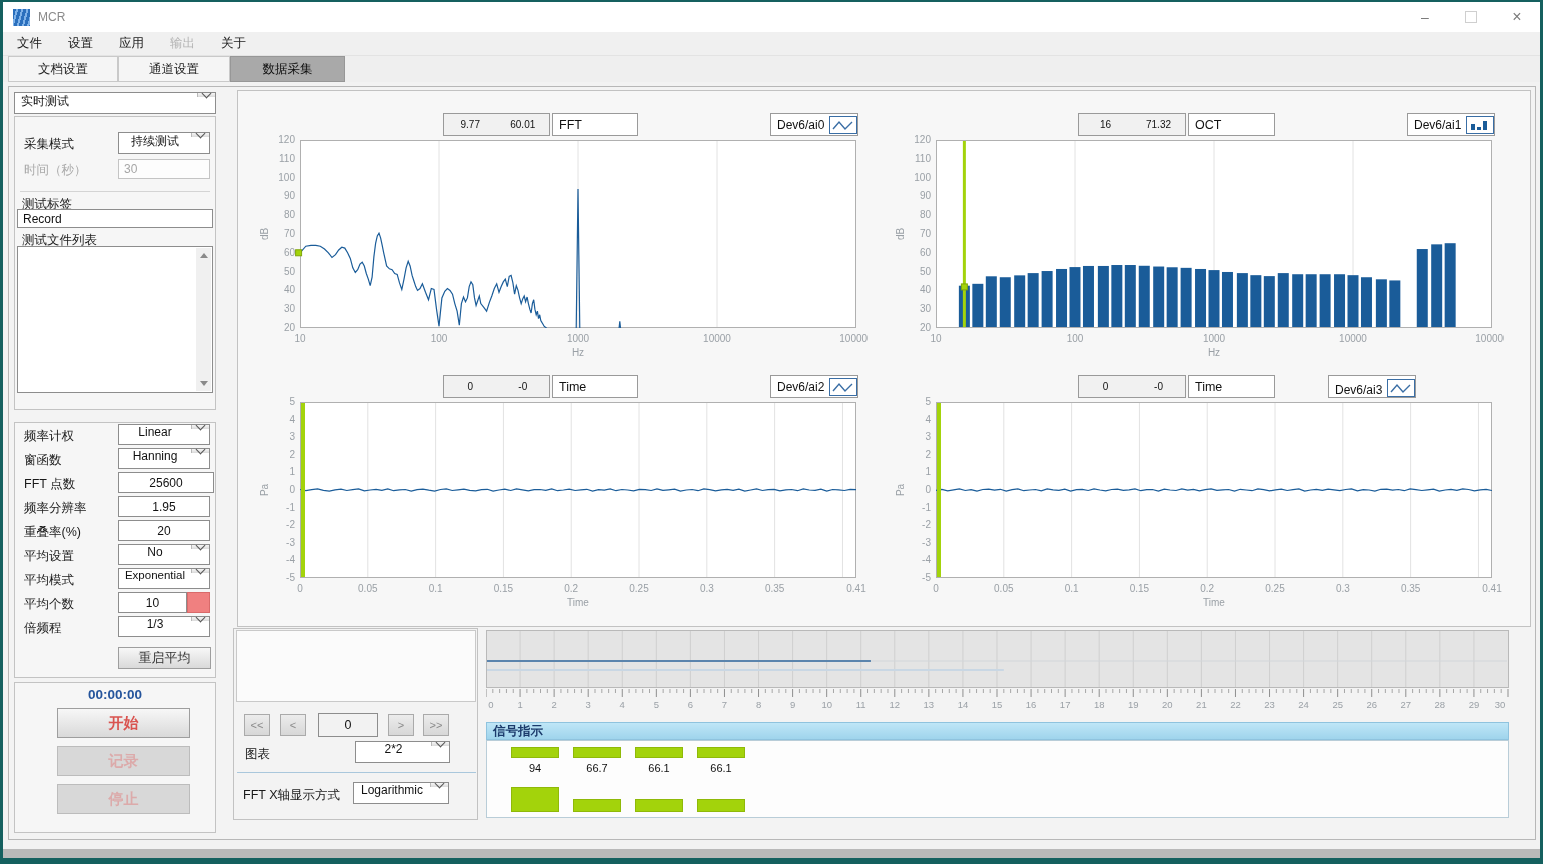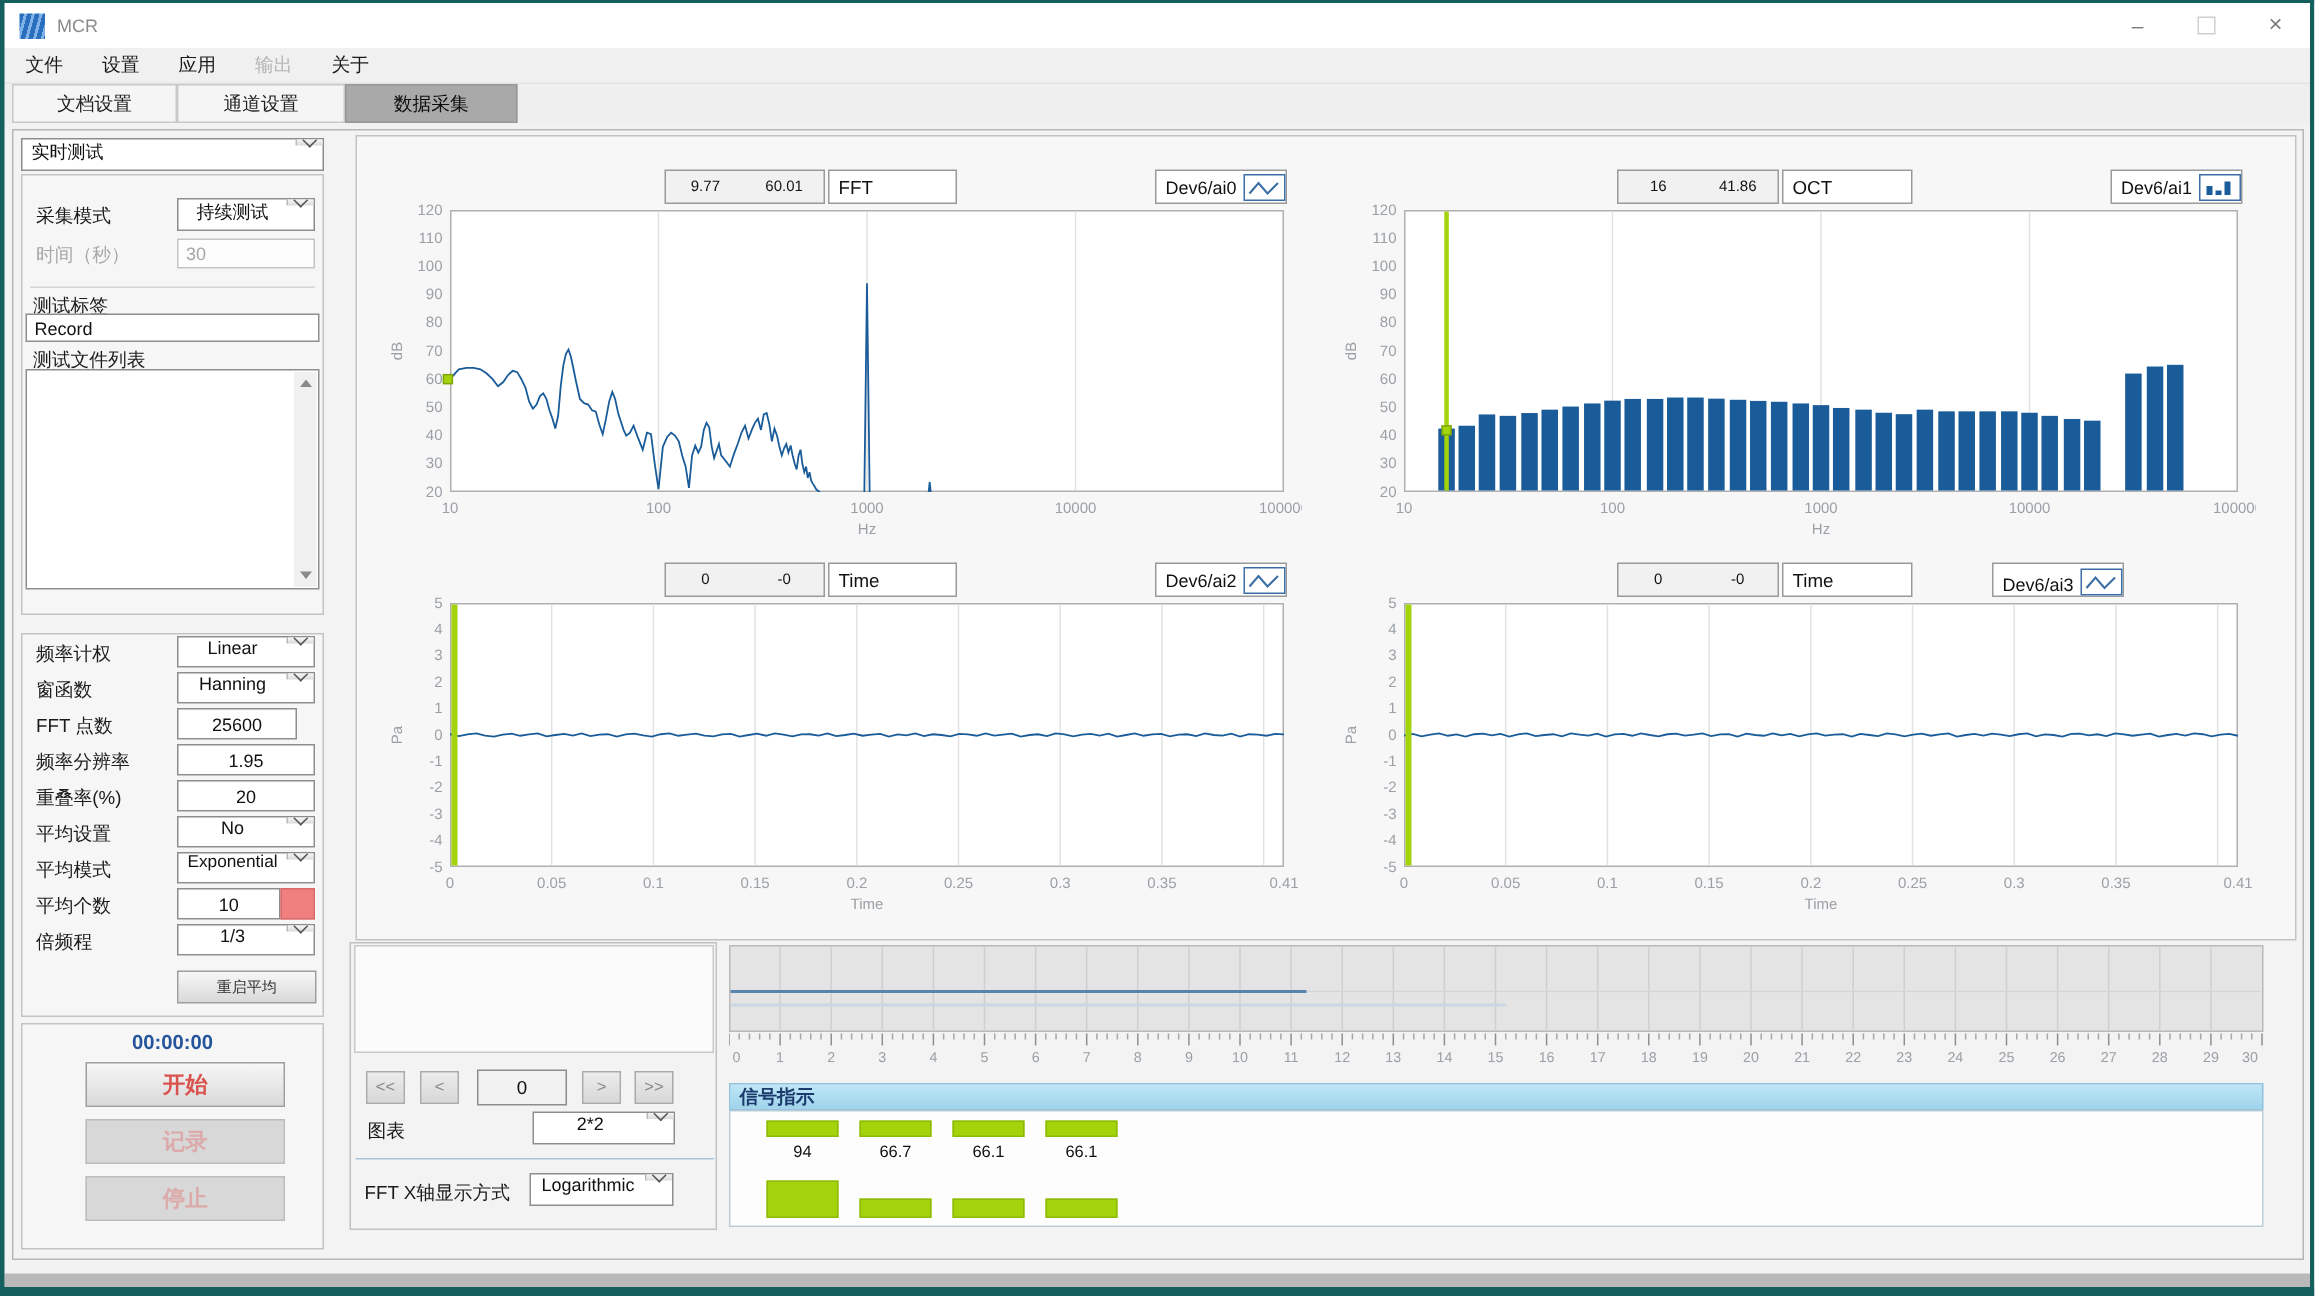--- a/index.html
+++ b/index.html
@@ -43,21 +43,21 @@
   .chev{width:6px;height:6px;border-right:1.6px solid #555;border-bottom:1.6px solid #555;
         transform:rotate(45deg);margin-top:-3px;}
   .gbox{position:absolute;border:1px solid #c3c3c3;background:#f6f6f6;box-sizing:border-box;}
   .sep{position:absolute;height:1px;background:#d4d4d4;}
   .listbox{position:absolute;background:#fff;border:1px solid #8d8d8d;box-sizing:border-box;}
   .scroll{position:absolute;top:1px;bottom:1px;right:1px;width:15px;background:#f0f0f0;}
   .sarrow{position:absolute;left:0;width:15px;height:15px;background:#f0f0f0;display:flex;align-items:center;justify-content:center;}
   .tri-up{width:0;height:0;border-left:4px solid transparent;border-right:4px solid transparent;border-bottom:5px solid #8a8a8a;}
   .tri-dn{width:0;height:0;border-left:4px solid transparent;border-right:4px solid transparent;border-top:5px solid #8a8a8a;}
   .btn3d{position:absolute;background:linear-gradient(#f7f7f7,#d9d9d9);border:1px solid #9e9e9e;
-         display:flex;align-items:center;justify-content:center;font-size:10px;color:#333;box-sizing:border-box;}
+         display:flex;align-items:center;justify-content:center;font-size:13px;color:#333;box-sizing:border-box;}
   .btn3d.big{font-size:15px;font-weight:bold;}
   .btn3d.start{color:#d9534f;}
   .btn3d.dis{background:#d8d8d8;color:#dcaaaa;border-color:#bcbcbc;}
   .timer{position:absolute;font-size:13.5px;font-weight:bold;color:#24549c;text-align:center;}
   .redblock{position:absolute;background:#f08080;border:1px solid #d96a6a;box-sizing:border-box;}
   
   .hval{position:absolute;background:#f1f1f1;border:1px solid #9a9a9a;display:flex;align-items:center;
         font-size:10px;color:#111;box-sizing:border-box;}
   .hval span{flex:1;text-align:center;}
   .htype{position:absolute;background:#fff;border:1px solid #9a9a9a;display:flex;align-items:center;
@@ -165,21 +165,21 @@
       </span>
   </div>
   <span class="lbl" style="left:24px;top:452px;">窗函数</span>
   <div class="combo" style="left:118px;top:448px;width:92px;height:21px;">
     <span class="cval">Hanning</span>
       <span class="cbtn">
         <span class="chev"></span>
       </span>
   </div>
   <span class="lbl" style="left:24px;top:476px;">FFT 点数</span>
-  <div class="tbox" style="left:118px;top:472px;width:80px;height:21px;">25600</div>
+  <div class="tbox" style="left:118px;top:472px;width:96px;height:21px;">25600</div>
   <span class="lbl" style="left:24px;top:500px;">频率分辨率</span>
   <div class="tbox" style="left:118px;top:496px;width:92px;height:21px;">1.95</div>
   <span class="lbl" style="left:24px;top:524px;">重叠率(%)</span>
   <div class="tbox" style="left:118px;top:520px;width:92px;height:21px;">20</div>
   <span class="lbl" style="left:24px;top:548px;">平均设置</span>
   <div class="combo" style="left:118px;top:544px;width:92px;height:21px;">
     <span class="cval">No</span>
       <span class="cbtn">
         <span class="chev"></span>
       </span>
@@ -218,21 +218,21 @@
     <span>Dev6/ai0</span>
     <span class="icon-box">
       <svg width="24" height="12" style="position:static;">
           <polyline points="2,10 8,3 14,10 21,3" fill="none" stroke="#3a6ea5" stroke-width="1.4"></polyline>
         </svg>
     </span>
   </div>
 
   <div class="hval" style="left:1078px;top:113px;width:108px;height:23px;">
     <span>16</span>
-      <span>41.86</span>
+      <span>71.32</span>
   </div>
   <div class="htype" style="left:1188px;top:113px;width:87px;height:23px;">OCT</div>
   <div class="hchan" style="left:1407px;top:113px;width:88px;height:23px;">
     <span>Dev6/ai1</span>
     <span class="icon-box">
       <svg width="24" height="12" style="position:static;">
         <rect x="3" y="5" width="4" height="6" fill="#1a5c99"></rect>
           <rect x="9" y="8" width="4" height="3" fill="#1a5c99"></rect>
         <rect x="15" y="2" width="4" height="9" fill="#1a5c99"></rect>
       </svg>

